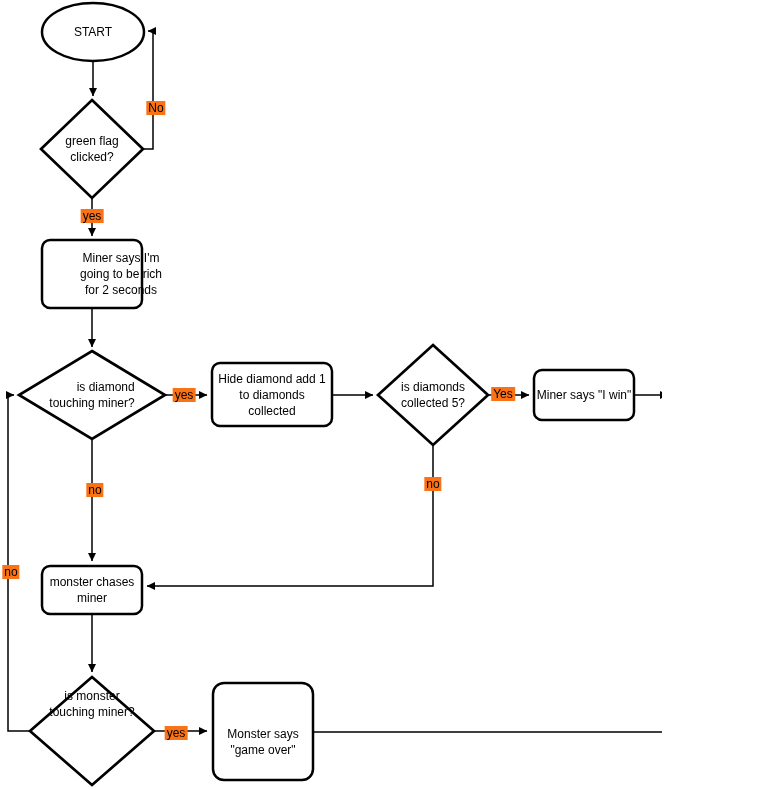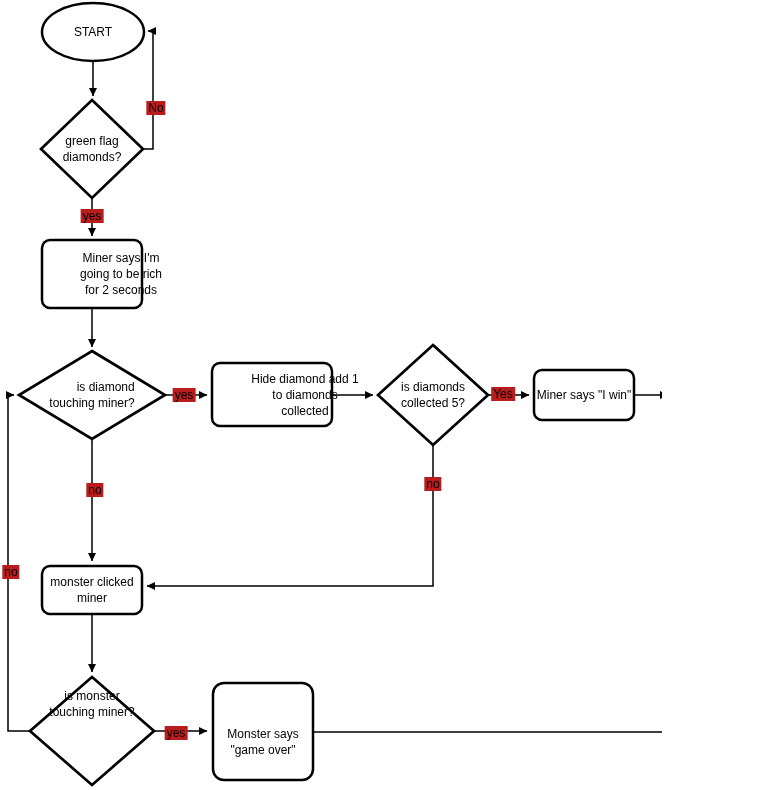--- a/index.html
+++ b/index.html
@@ -24,21 +24,21 @@
     justify-content: center;
     text-align: center;
     white-space: pre-line;
     font-size: 12px;
     line-height: 16px;
     pointer-events: none;
   }
   .edge-label {
     position: absolute;
     transform: translate(-50%, -50%);
-    background: #b91c1c;
+    background: #f97316;
     padding: 0 2px;
     font-size: 12px;
     line-height: 14px;
     pointer-events: none;
   }
 </style>
 </head>
 <body>
 
 <div class="canvas">
@@ -77,34 +77,34 @@
       <rect x="534" y="370" width="100" height="50" rx="8" stroke-width="2.5"></rect>
       <ellipse cx="724" cy="395" rx="51" ry="32" stroke-width="2.5"></ellipse>
       <rect x="42" y="566" width="100" height="48" rx="8" stroke-width="2.5"></rect>
       <polygon points="92,677 154,731 92,785 30,731" stroke-width="2.7"></polygon>
       <rect x="213" y="683" width="100" height="97" rx="11" stroke-width="2.5"></rect>
     </g>
   </svg>
 
   <div class="node-label" style="left:42px; top:3px; width:102px; height:58px;">START</div>
   <div class="node-label" style="left:41px; top:100px; width:102px; height:98px;">green flag
-diamonds?</div>
+clicked?</div>
   <div class="node-label" style="left:42px; top:240px; width:100px; height:68px;padding-left:29px;">Miner says I'm
 going to be rich
 for 2 seconds</div>
   <div class="node-label" style="left:19px; top:351px; width:146px; height:88px;text-align:right;">is diamond
 touching miner?</div>
-  <div class="node-label" style="left:212px; top:363px; width:120px; height:63px;margin-left:33px;">Hide diamond add 1
+  <div class="node-label" style="left:212px; top:363px; width:120px; height:63px;">Hide diamond add 1
 to diamonds
 collected</div>
   <div class="node-label" style="left:378px; top:345px; width:110px; height:100px;">is diamonds
 collected 5?</div>
   <div class="node-label" style="left:532px; top:370px; width:104px; height:50px;">Miner says "I win"</div>
   <div class="node-label" style="left:673px; top:363px; width:102px; height:64px;font-weight:bold;">STOP GAME</div>
-  <div class="node-label" style="left:42px; top:566px; width:100px; height:48px;">monster clicked
+  <div class="node-label" style="left:42px; top:566px; width:100px; height:48px;">monster chases
 miner</div>
   <div class="node-label" style="left:30px; top:650px; width:124px; height:108px;">is monster
 touching miner?</div>
   <div class="node-label" style="left:213px; top:683px; width:100px; height:97px;margin-top:10px;">Monster says
 "game over"</div>
 
   <div class="edge-label" style="left:156px; top:108px;">No</div>
   <div class="edge-label" style="left:92px; top:216px;">yes</div>
   <div class="edge-label" style="left:184px; top:395px;">yes</div>
   <div class="edge-label" style="left:95px; top:490px;">no</div>

